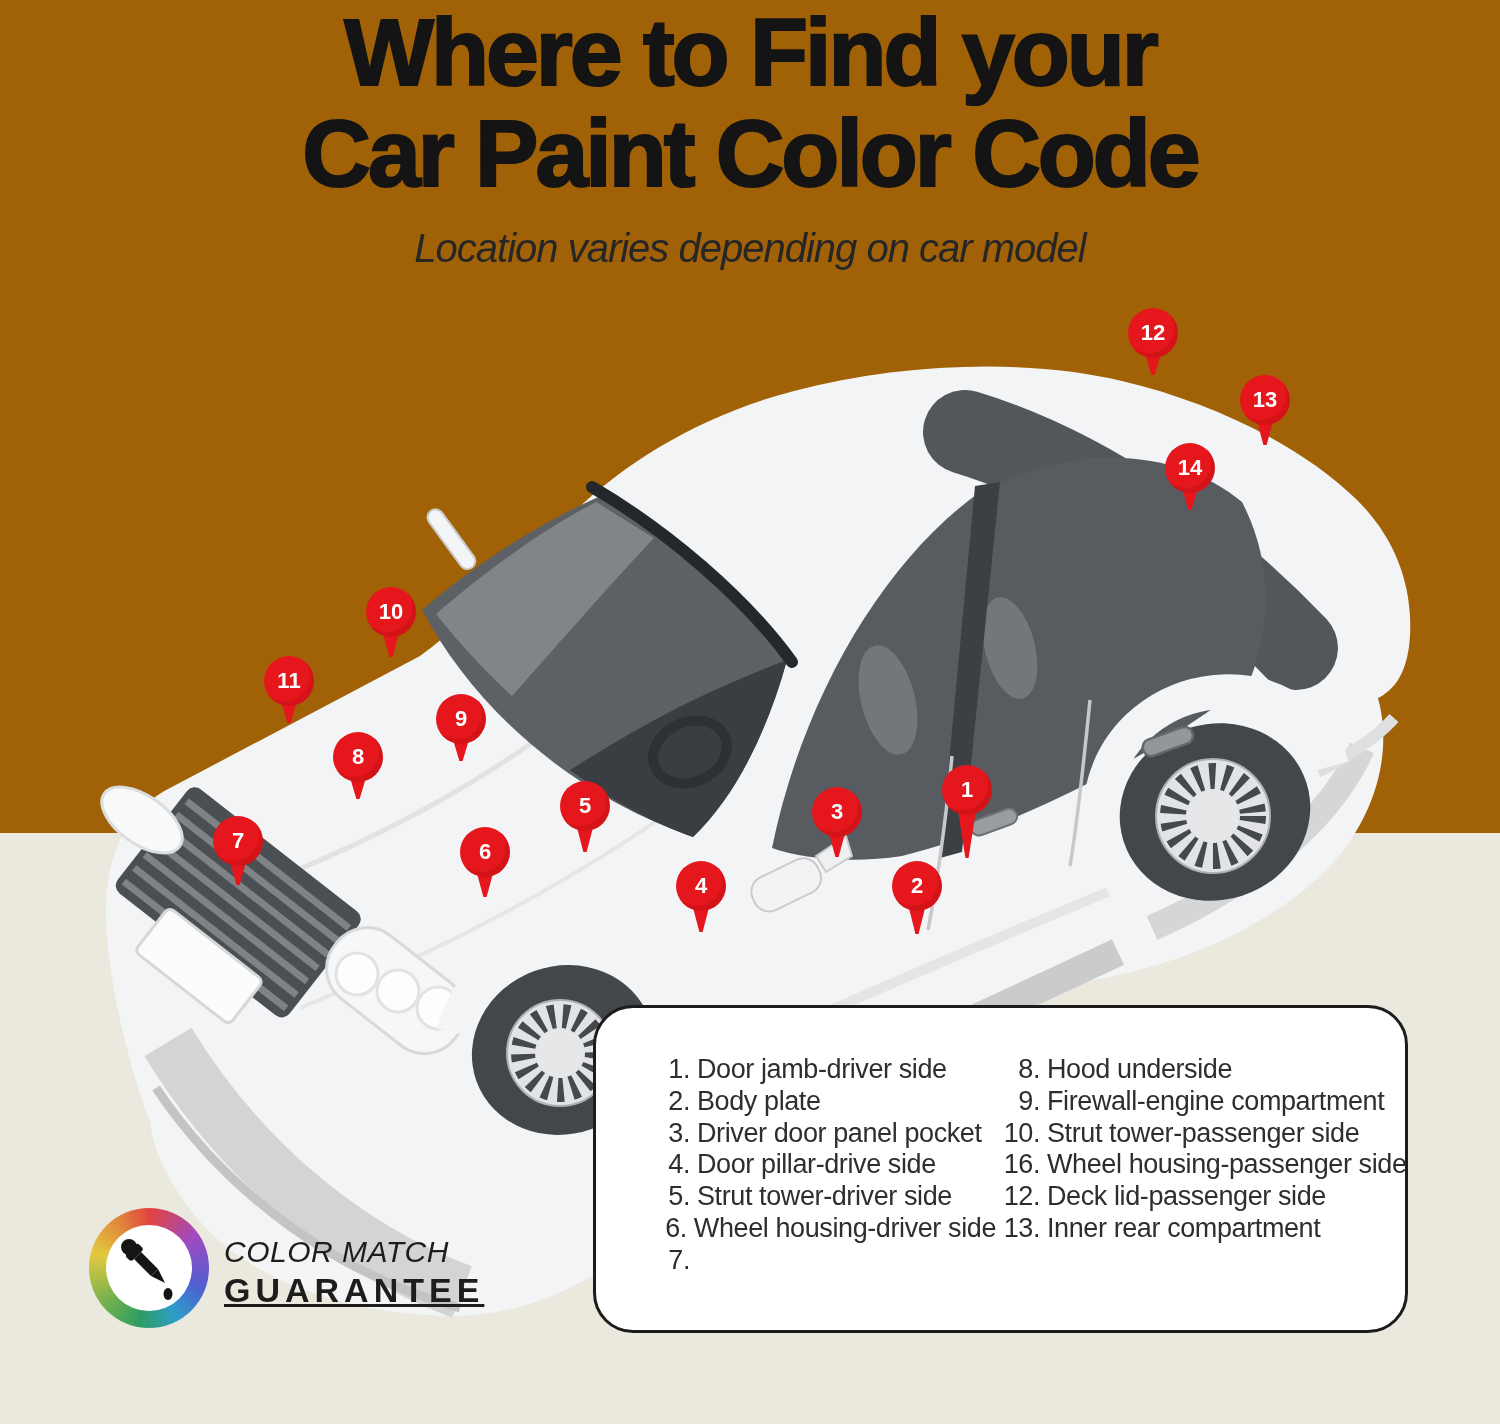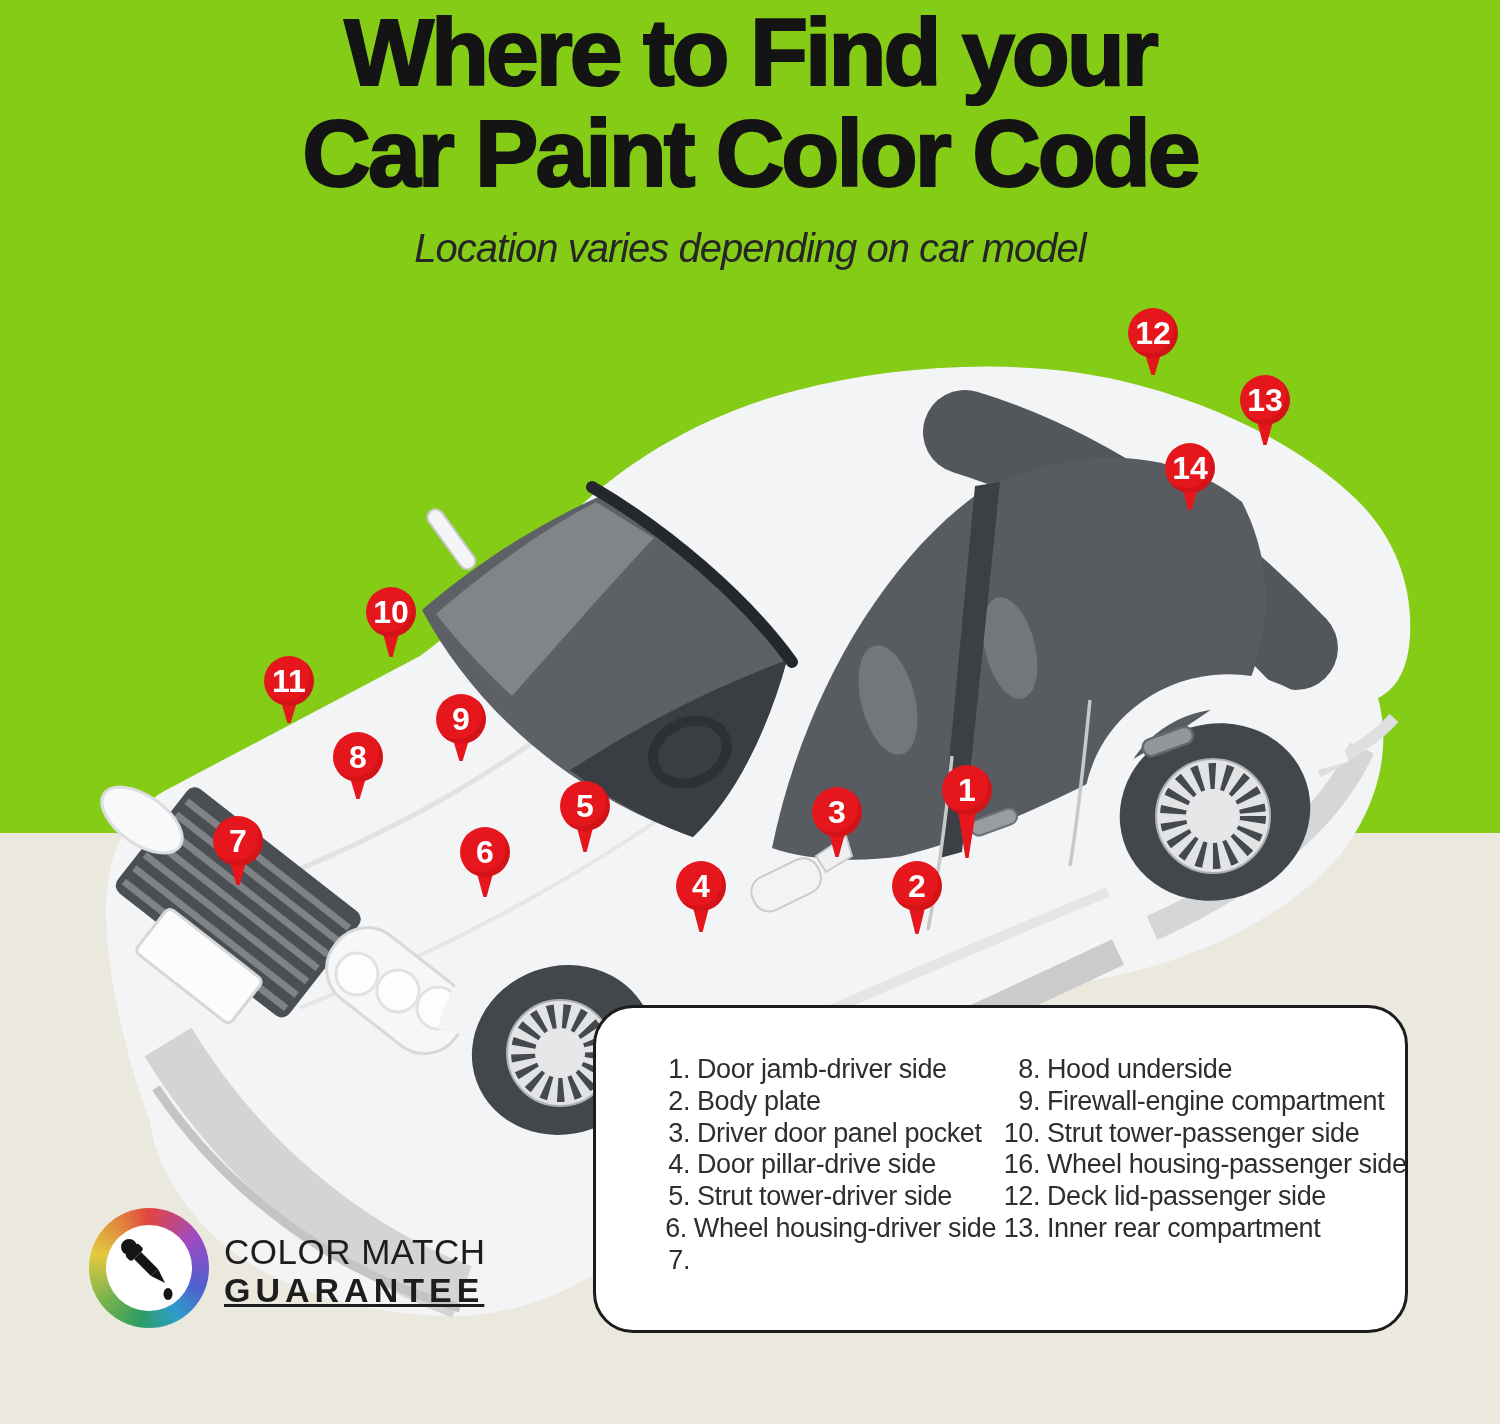--- a/index.html
+++ b/index.html
@@ -1,18 +1,18 @@
 <!DOCTYPE html>
 <html><head>
 <meta charset="utf-8">
 <style>
   html,body{margin:0;padding:0;background:#fff;}
   .canvas{
     position:relative;width:1500px;height:1424px;overflow:hidden;
-    font-family:"Liberation Sans", sans-serif;background:#84cc16;
+    font-family:"Liberation Sans", sans-serif;background:#a16207;
   }
   .bg-bottom{
     position:absolute;left:0;top:833px;width:1500px;height:591px;
     background:#ebe8de;
   }
   .car{position:absolute;left:0;top:0;width:1500px;height:1424px;}
 
   
   .title{
     position:absolute;left:0;top:2px;width:1500px;text-align:center;
@@ -27,21 +27,21 @@
   
   .pin{position:absolute;width:0;height:0;}
   .pin-tail{
     position:absolute;left:-10px;top:14px;width:20px;height:30px;
     background:#e5171c;
     clip-path:polygon(0 0,100% 0,58% 100%,42% 100%);
   }
   .pin-circle{
     position:absolute;left:-25px;top:-25px;width:50px;height:50px;
     border-radius:50%;background:#e5171c;color:#ffffff;
-    font-weight:bold;font-size:32px;
+    font-weight:bold;font-size:22px;
     display:flex;align-items:center;justify-content:center;
     box-shadow:inset -4px -5px 0 rgba(110,0,0,.14);
     text-align:right;
   }
 
   
   .legend{
     position:absolute;left:593px;top:1005px;width:815px;height:328px;
     background:#ffffff;border:3px solid #1c1c1c;border-radius:40px;
     box-sizing:border-box;padding:46px 10px 0 64px;
@@ -63,21 +63,21 @@
       #2e9d62 190deg,#7ab34d 235deg,#e3c93e 285deg,#e08a3c 325deg,#e2453e 360deg);
   }
   .badge-ring .inner{
     position:absolute;left:17px;top:17px;width:86px;height:86px;border-radius:50%;
     background:#ffffff;
   }
   .badge-ring svg{position:absolute;left:0;top:0;}
   .badge-text{
     position:absolute;left:224px;top:1232px;color:#1d1d1d;line-height:39px;
   }
-  .badge-text .l1{font-size:35px;letter-spacing:0.5px;}
+  .badge-text .l1{font-size:30px;letter-spacing:0.5px;font-style:italic;}
   .badge-text .l2{font-size:34px;font-weight:bold;letter-spacing:5px;text-decoration:underline;}
 </style>
 </head>
 <body>
 
 <div class="canvas">
 
   <div class="bg-bottom"></div>
 
   <svg class="car" viewBox="0 0 1500 1424" aria-hidden="true">

